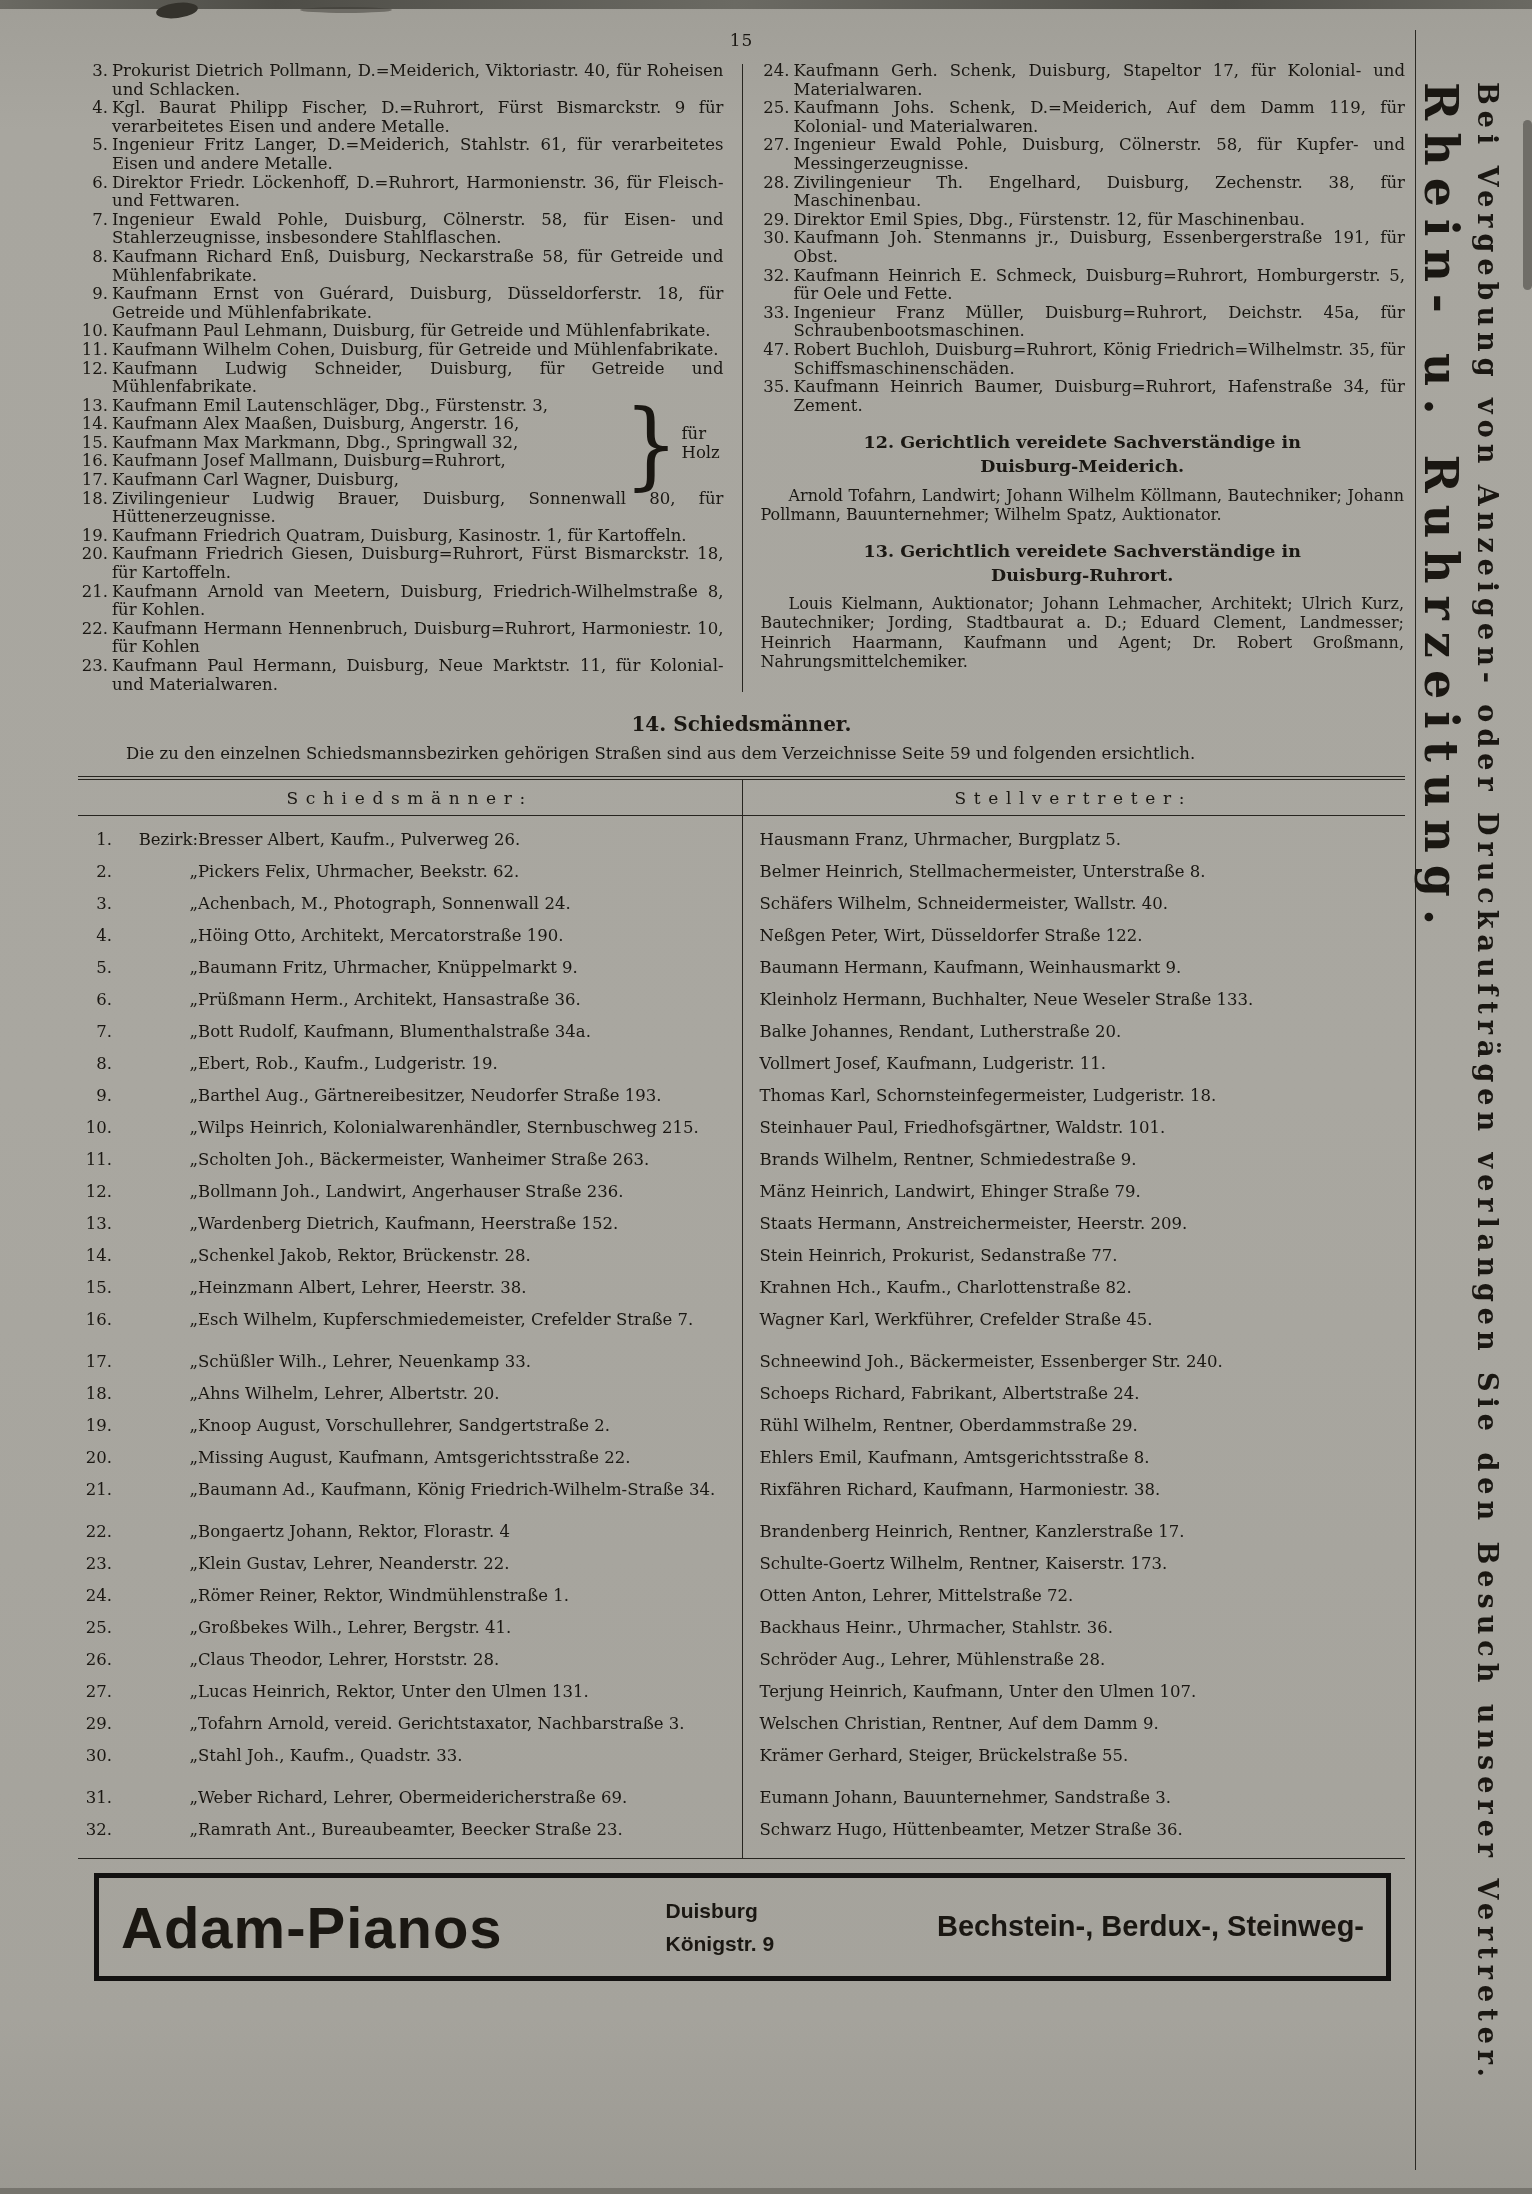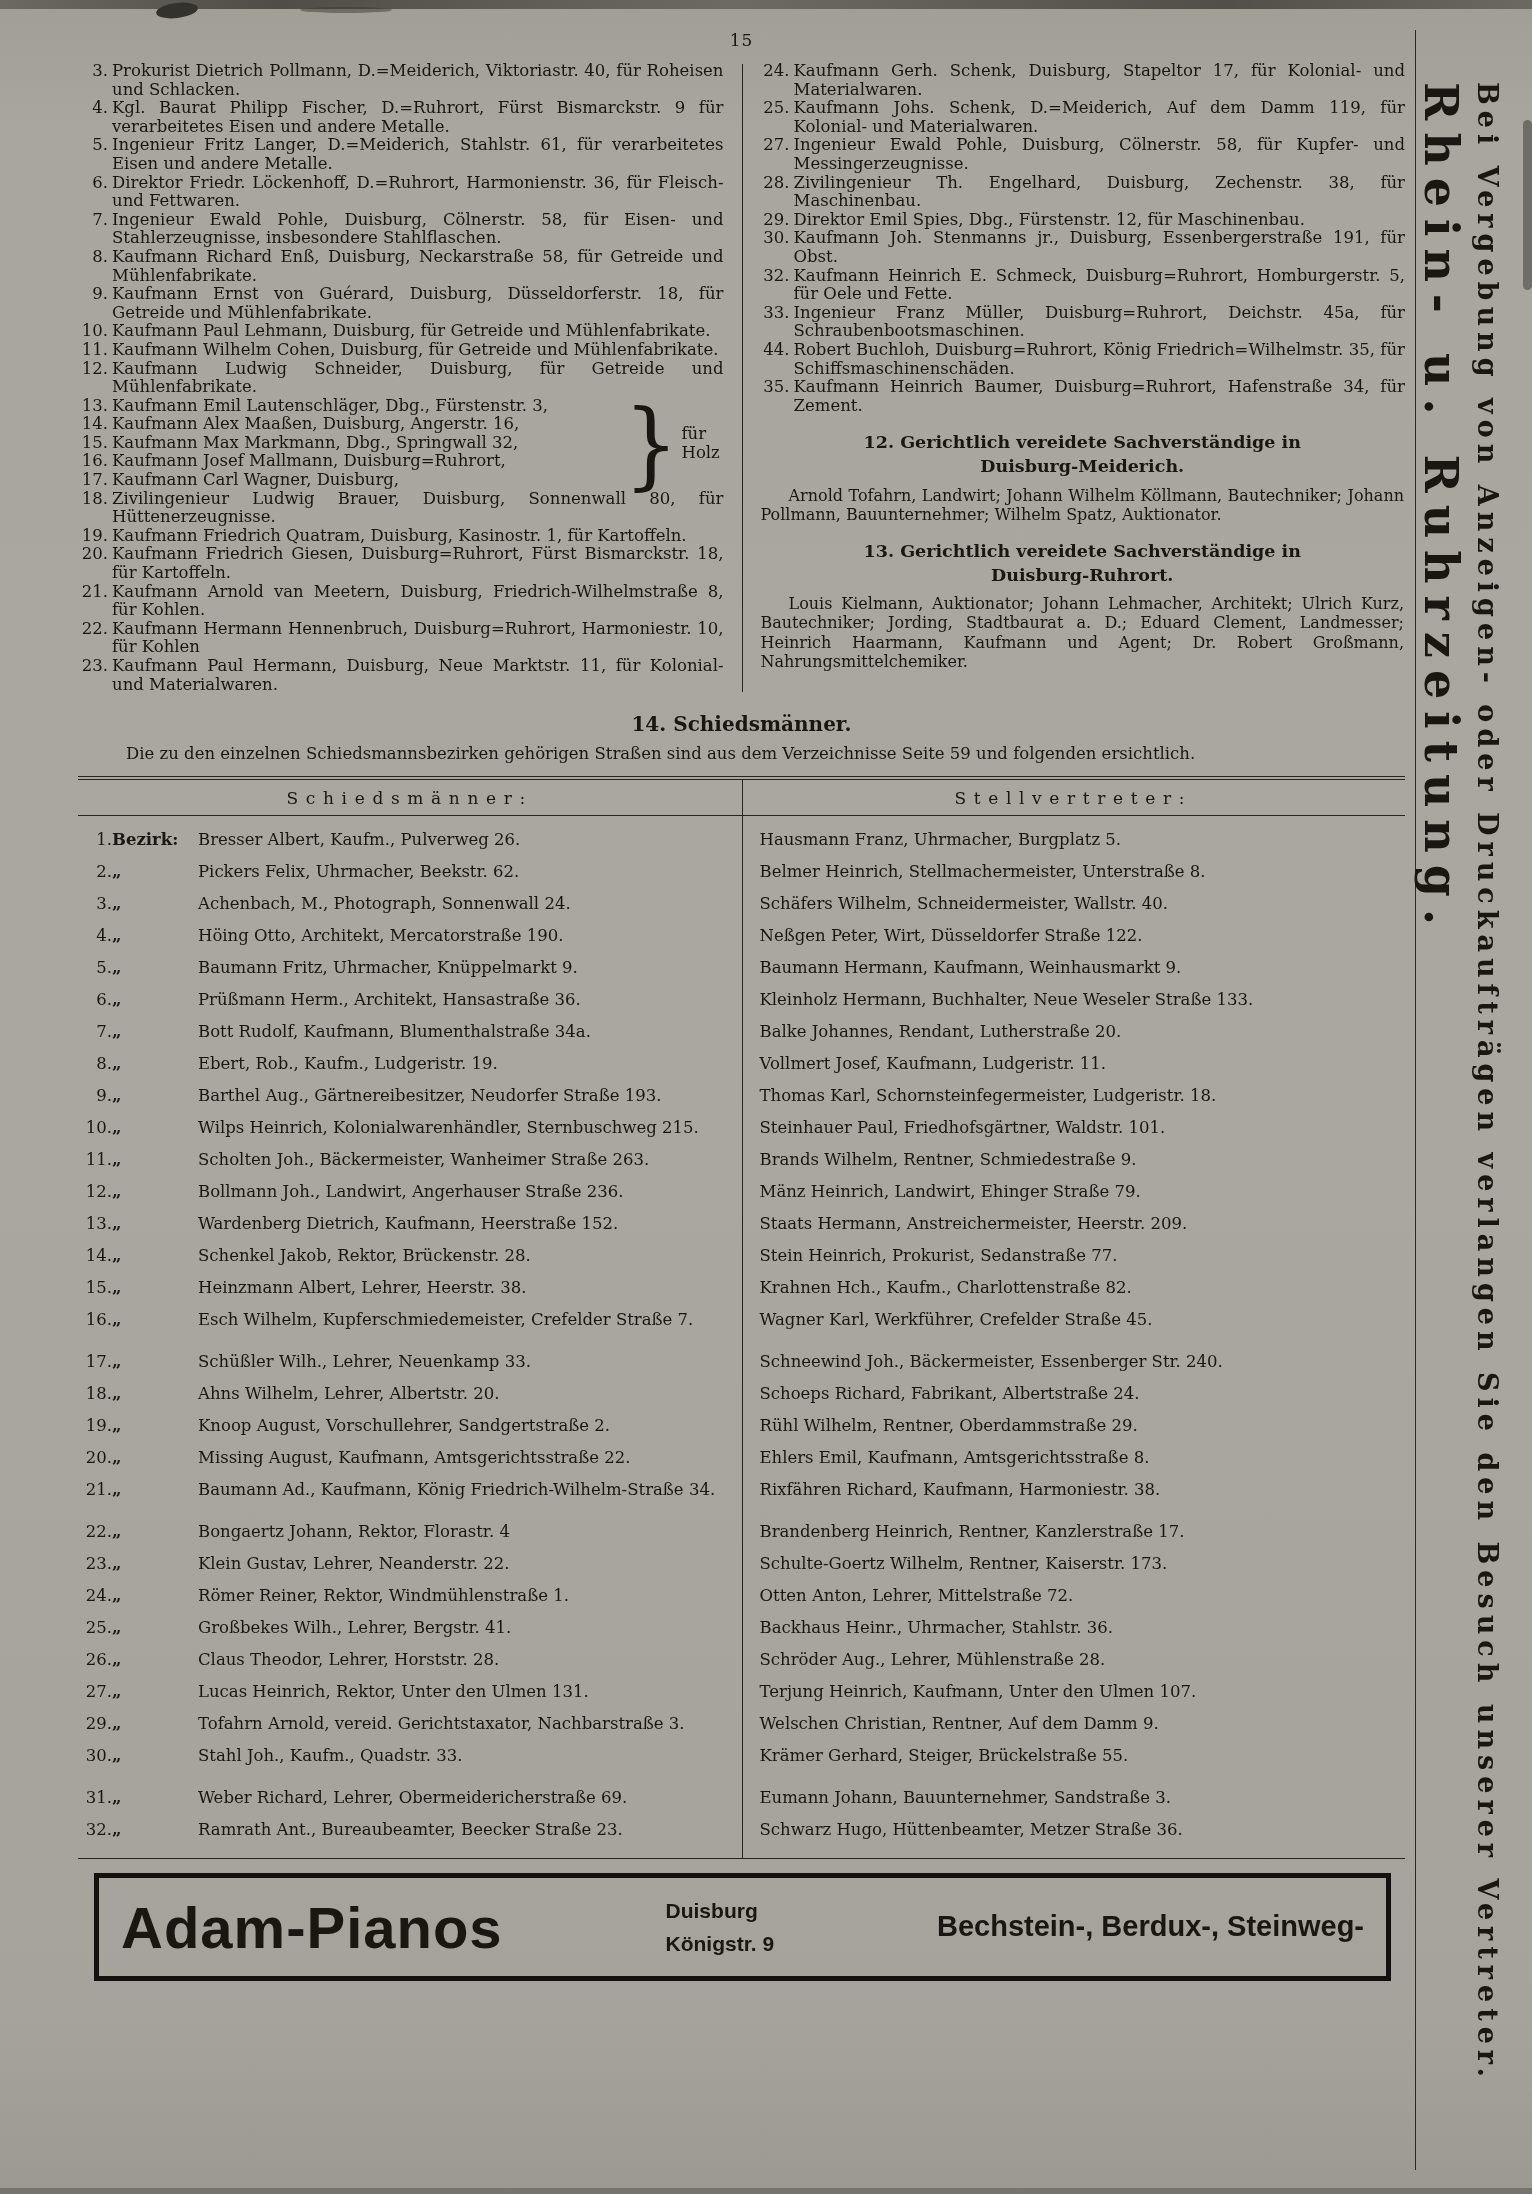--- a/index.html
+++ b/index.html
@@ -54,21 +54,21 @@
   .table { border-top:4px double #26241f; border-bottom:1px solid #26241f; position:relative; }
   .table::before { content:""; position:absolute; left:50%; top:0; bottom:0; width:1px; background:#26241f; }
   .thead { display:flex; border-bottom:1px solid #26241f; }
   .th { width:50%; text-align:center; font-size:17px; letter-spacing:.45em; padding:8px 0 7px; }
   .tbody { padding:8px 0 12px; }
   .trow { display:flex; }
   .tbody > div:nth-of-type(17), .tbody > div:nth-of-type(22), .tbody > div:nth-of-type(30) { margin-top:10px; }
   .tcell-l { width:50%; font-size:16.5px; line-height:20px;
              padding:6px 20px 6px 124px; text-indent:-124px; }
   .rnum { display:inline-block; width:34px; text-align:right; text-indent:0; }
-  .rbez { display:inline-block; width:86px; text-align:left; text-indent:0;font-weight:bold; }
+  .rbez { display:inline-block; width:86px; text-align:right; text-indent:0; }
   .tcell-r { width:50%; font-size:16.5px; line-height:20px; padding:6px 4px 6px 18px; }
 
   
   .ad { margin:14px 14px 0 16px; border:5px solid #121110; height:108px;
         display:flex; align-items:center; justify-content:space-between;
         padding:6px 22px; gap:20px; }
   .ad-name  { font-family:"Liberation Sans", sans-serif; font-weight:bold; font-size:58px;
               letter-spacing:1px; white-space:nowrap; }
   .ad-mid   { font-family:"Liberation Sans", sans-serif; font-weight:bold; font-size:21px;
               line-height:1.6; white-space:nowrap; }
@@ -171,21 +171,21 @@
 
             <p class="entry"><span class="num">29.</span><span>Direktor Emil Spies, Dbg., Fürstenstr. 12, für Maschinenbau.</span></p>
 
             <p class="entry"><span class="num">30.</span><span>Kaufmann Joh. Stenmanns jr., Duisburg, Essenbergerstraße 191, für Obst.</span></p>
 
 
             <p class="entry"><span class="num">32.</span><span>Kaufmann Heinrich E. Schmeck, Duisburg=Ruhrort, Homburgerstr. 5, für Oele und Fette.</span></p>
 
             <p class="entry"><span class="num">33.</span><span>Ingenieur Franz Müller, Duisburg=Ruhrort, Deichstr. 45a, für Schraubenbootsmaschinen.</span></p>
 
-            <p class="entry"><span class="num">44.</span><span>Robert Buchloh, Duisburg=Ruhrort, König Friedrich=Wilhelmstr. 35, für Schiffsmaschinenschäden.</span></p>
+            <p class="entry"><span class="num">47.</span><span>Robert Buchloh, Duisburg=Ruhrort, König Friedrich=Wilhelmstr. 35, für Schiffsmaschinenschäden.</span></p>
 
             <p class="entry"><span class="num">35.</span><span>Kaufmann Heinrich Baumer, Duisburg=Ruhrort, Hafenstraße 34, für Zement.</span></p>
           </div>
 
         <div class="section">
           <h3 class="sec-title">
             <span>12. Gerichtlich vereidete Sachverständige in</span><br>
             <span>Duisburg-Meiderich.</span>
           </h3>
           <p class="sec-body">Arnold Tofahrn, Landwirt; Johann Wilhelm Köllmann, Bautechniker; Johann Pollmann, Bauunternehmer; Wilhelm Spatz, Auktionator.</p>

